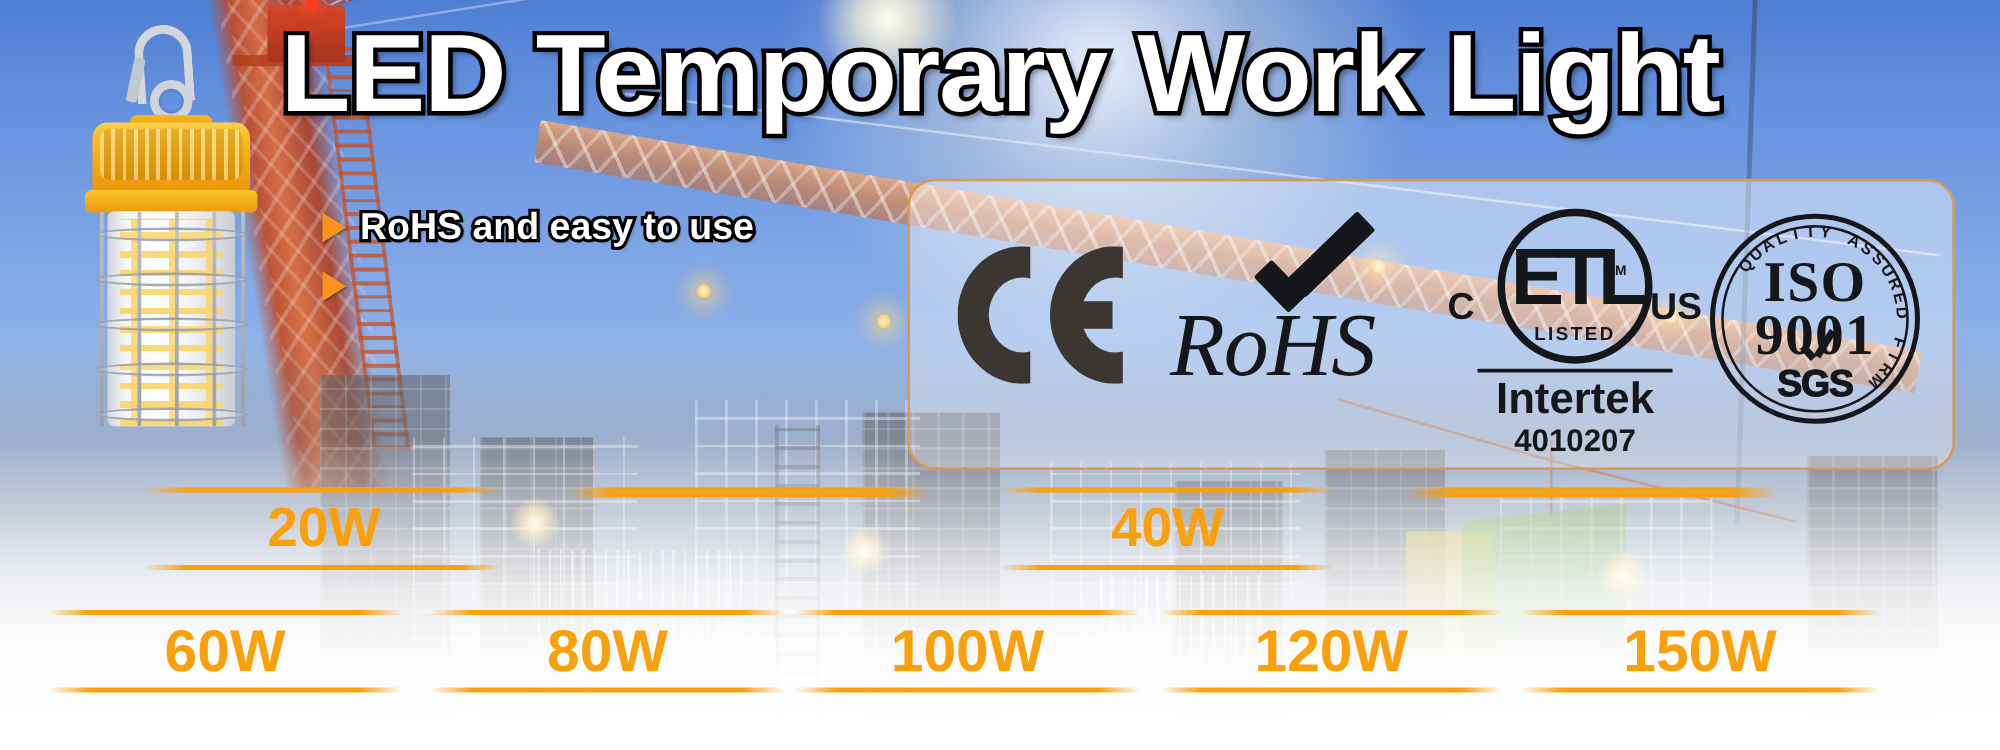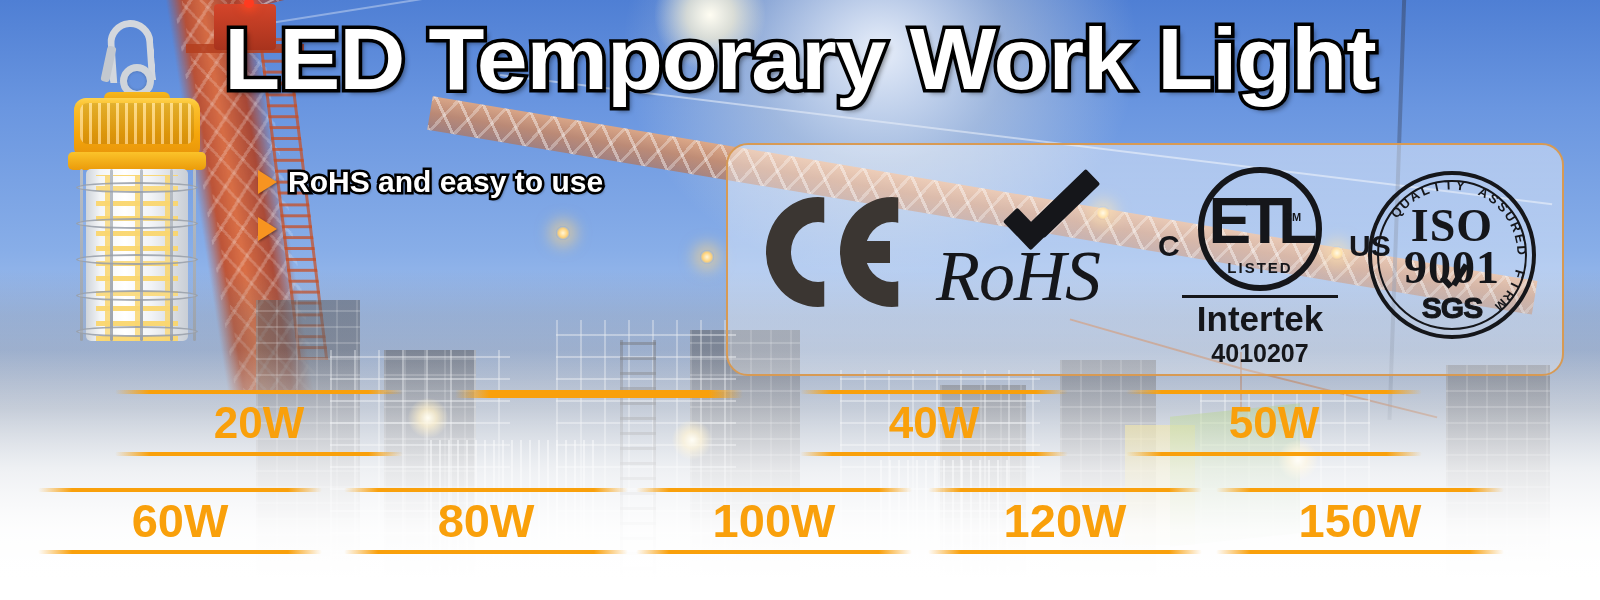--- a/index.html
+++ b/index.html
@@ -296,21 +296,21 @@
     letter-spacing:-6px; line-height:1;
   }
   .etl-cm {
     position:absolute; left:126px; top:44px; font-size:11px; font-weight:bold; color:#15161a;
   }
   .etl-listed {
     position:absolute; left:40px; top:92px; width:124px; text-align:center;
     font-size:15px; font-weight:bold; color:#15161a; letter-spacing:2px;
   }
   .etl-c { position:absolute; left:0px; top:62px; font-size:30px; font-weight:bold; color:#15161a; }
-  .etl-us { position:absolute; left:162px; top:62px; font-size:30px; font-weight:bold; color:#15161a;margin-left:29px; }
+  .etl-us { position:absolute; left:162px; top:62px; font-size:30px; font-weight:bold; color:#15161a; }
   .etl-rule { position:absolute; left:24px; top:128px; width:156px; height:3px; background:#15161a; }
   .etl-brand {
     position:absolute; left:14px; top:132px; width:176px; text-align:center;
     font-size:35px; font-weight:bold; color:#15161a;
   }
   .etl-num {
     position:absolute; left:14px; top:172px; width:176px; text-align:center;
     font-size:25px; font-weight:bold; color:#15161a;
   }
 
@@ -523,21 +523,20 @@
       <div class="watt-line"></div>
       <div class="watt-line"></div>
     </div>
     <div class="watt-cell" style="left:800px; top:390px; width:268px;">
       <div class="watt-line"></div>
       <div class="watt-label">40W</div>
       <div class="watt-line"></div>
     </div>
     <div class="watt-cell" style="left:1126px; top:390px; width:296px;">
       <div class="watt-line"></div>
-      <div class="watt-label">50W</div>
       <div class="watt-line"></div>
     </div>
   </div>
 
   <div class="watt-row watt-row-2">
     <div class="watt-cell" style="left:38px; top:488px; width:284px;">
       <div class="watt-line"></div>
       <div class="watt-label">60W</div>
       <div class="watt-line"></div>
     </div>

